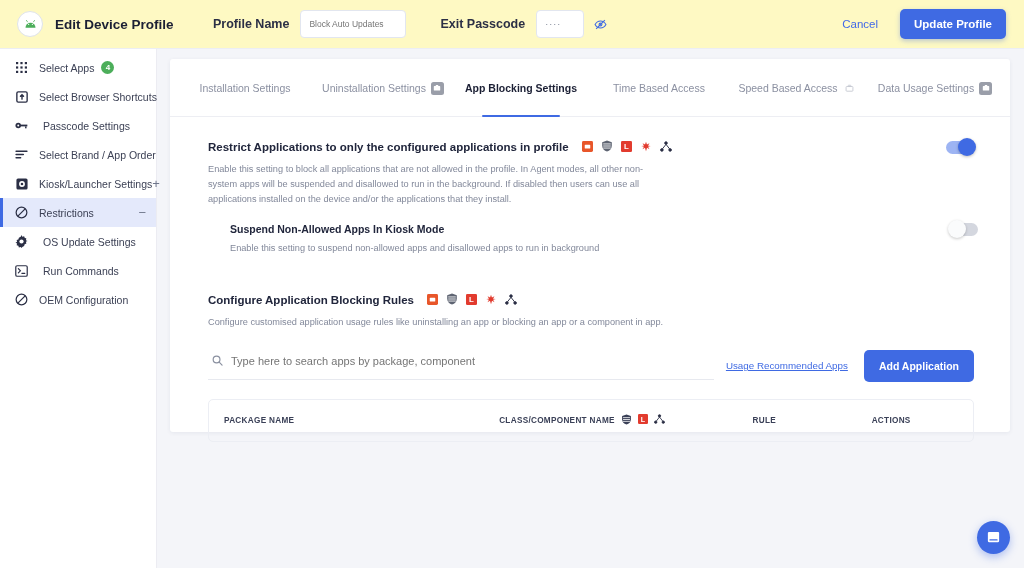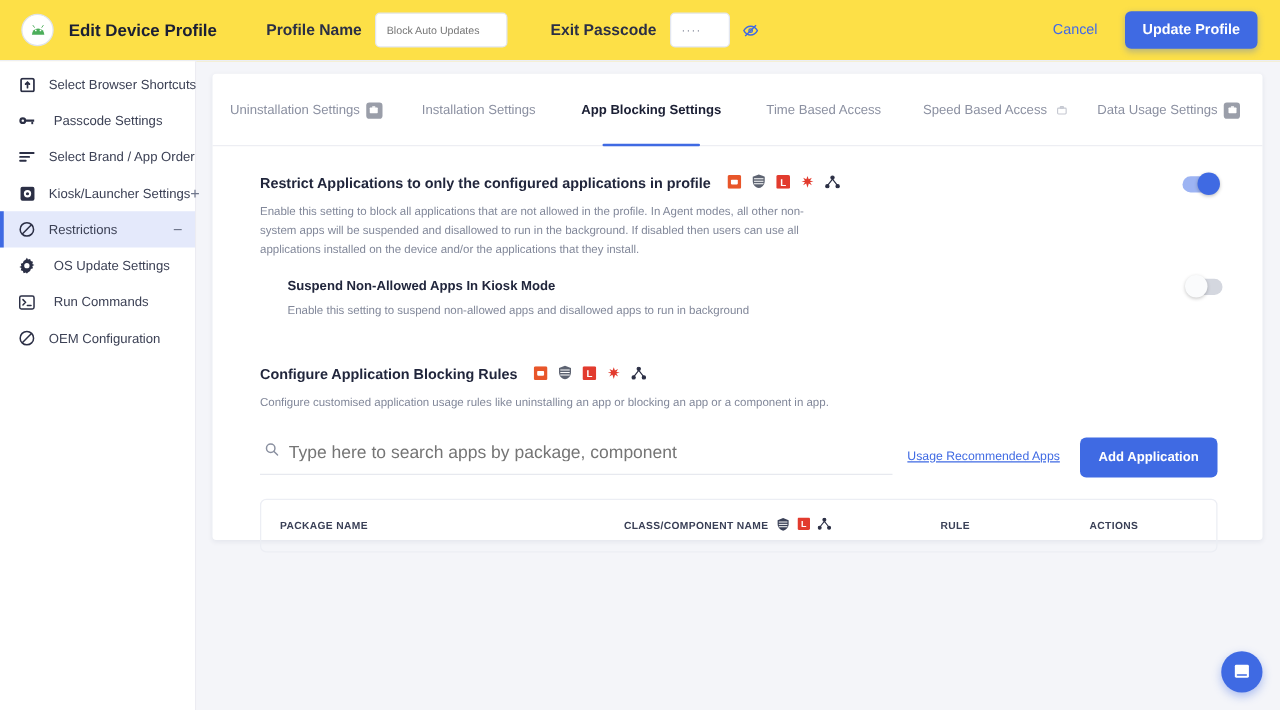--- a/index.html
+++ b/index.html
@@ -7,21 +7,21 @@
     width: 1024px; height: 568px;
     font-family: "Liberation Sans", sans-serif;
     background: #f4f5f9;
     overflow: hidden;
   }
   body { position: relative; }
 
   
   .topbar {
     position: absolute; left: 0; top: 0; width: 1024px; height: 49px;
-    background: #fde047;
+    background: #fef9c3;
     border-bottom: 1px solid #eceef3;
     display: flex; align-items: center;
   }
   .brand { display: flex; align-items: center; padding-left: 17px; width: 190px; }
   .android-logo {
     width: 26px; height: 26px; border-radius: 50%;
     border: 1px solid #dfe3ea; background: #fff;
     display: flex; align-items: center; justify-content: center;
   }
   .page-title {
@@ -150,21 +150,21 @@
   
   .tools-row {
     display: flex; align-items: center; margin-top: 20px;
   }
   .search-wrap {
     flex: 1; display: flex; align-items: center; gap: 8px;
     border-bottom: 1px solid #e7e9ef; padding: 0 4px 9px 4px; max-width: 506px;
   }
   .search-input {
     border: none; outline: none; background: transparent; flex: 1;
-    font-size: 14px; color: #9aa0b0; font-family: "Liberation Sans", sans-serif;
+    font-size: 11px; color: #9aa0b0; font-family: "Liberation Sans", sans-serif;
   }
   .link-block {
     font-size: 9.8px; color: #3f6ae3; text-decoration: underline;
     margin-left: auto; margin-right: 16px; cursor: pointer; white-space: nowrap;
   }
   .btn-add {
     background: #3f6ae3; color: #fff; border: none; border-radius: 5px;
     font-size: 10.5px; font-weight: bold; padding: 10px 15px; cursor: pointer;
     font-family: "Liberation Sans", sans-serif; white-space: nowrap;
   }
@@ -225,20 +225,37 @@
   </div>
 
   <div class="topbar-actions">
     <span class="link-cancel">Cancel</span>
     <button class="btn-primary">Update Profile</button>
   </div>
 </div>
 
 <div class="sidebar">
 
+  <div class="nav-item">
+    <span class="ico">
+      <svg width="11" height="11" viewBox="0 0 12 12" fill="#2b2f45">
+        <rect x="0" y="0" width="2.4" height="2.4"></rect>
+          <rect x="4.8" y="0" width="2.4" height="2.4"></rect>
+          <rect x="9.6" y="0" width="2.4" height="2.4"></rect>
+        <rect x="0" y="4.8" width="2.4" height="2.4"></rect>
+          <rect x="4.8" y="4.8" width="2.4" height="2.4"></rect>
+          <rect x="9.6" y="4.8" width="2.4" height="2.4"></rect>
+        <rect x="0" y="9.6" width="2.4" height="2.4"></rect>
+          <rect x="4.8" y="9.6" width="2.4" height="2.4"></rect>
+          <rect x="9.6" y="9.6" width="2.4" height="2.4"></rect>
+      </svg>
+    </span>
+    <span class="lbl">Select Apps</span>
+    <span class="badge-green">4</span>
+  </div>
 
   <div class="nav-item">
     <span class="ico">
       <svg width="12" height="12" viewBox="0 0 14 14" fill="none" stroke="#2b2f45" stroke-width="1.6">
         <rect x="1" y="1" width="12" height="12" rx="1.6"></rect>
         <path d="M7 9.5V4.6M5.2 6.2L7 4.4l1.8 1.8" stroke-linecap="round"></path>
       </svg>
     </span>
     <span class="lbl">Select Browser Shortcuts</span>
   </div>
@@ -315,32 +332,32 @@
           <path d="M3.5 12.5L12.5 3.5"></path>
       </svg>
     </span>
     <span class="lbl">OEM Configuration</span>
   </div>
 </div>
 
 <div class="main-card">
 
   <div class="tabs">
+    <div class="tab">
+      <span>Installation Settings</span>
+    </div>
     <div class="tab">
       <span>Uninstallation Settings</span>
       <span class="tab-badge">
         <svg width="8" height="8" viewBox="0 0 10 10" fill="#fff">
             <rect x="1" y="2.6" width="8" height="5.6" rx="0.7"></rect>
             <rect x="3.4" y="1.2" width="3.2" height="1.6" rx="0.5"></rect>
           </svg>
       </span>
     </div>
-    <div class="tab">
-      <span>Installation Settings</span>
-    </div>
     <div class="tab active">
       <span>App Blocking Settings</span>
     </div>
     <div class="tab">
       <span>Time Based Access</span>
     </div>
     <div class="tab">
       <span>Speed Based Access</span>
       <span class="tab-badge faint">
         <svg width="9" height="9" viewBox="0 0 10 10" fill="none" stroke="#c5c8d1" stroke-width="1">

